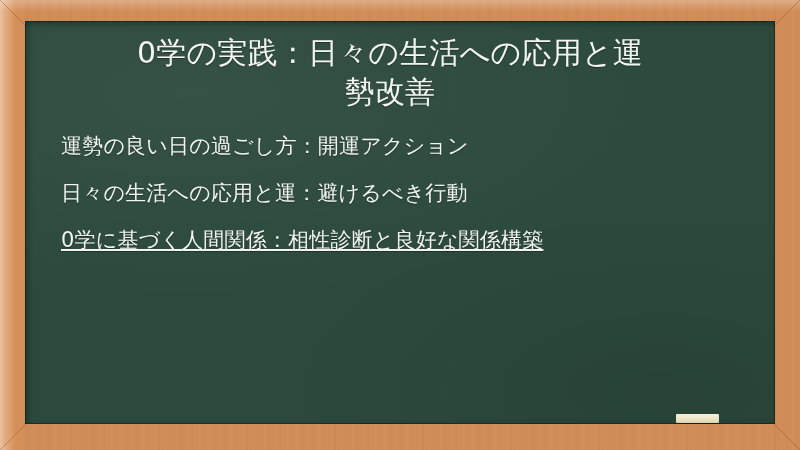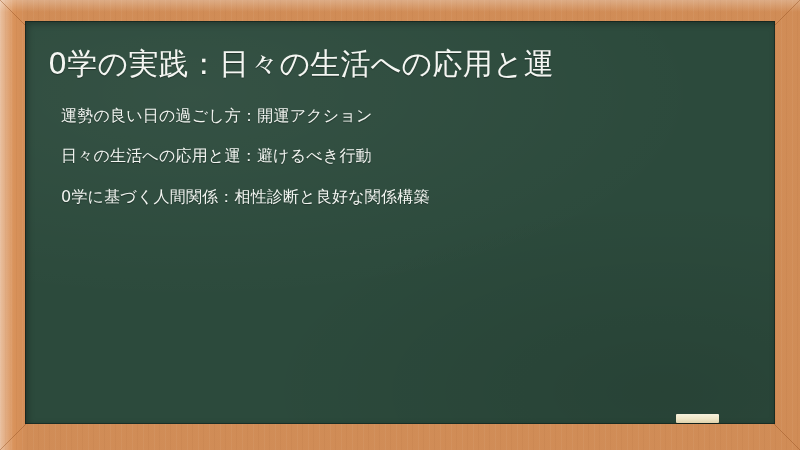--- a/index.html
+++ b/index.html
@@ -93,44 +93,45 @@
 
   .board-inner {
     position: absolute;
     left: 0; top: 0; right: 0; bottom: 0;
     padding: 12px 18px 0 12px;
     box-sizing: border-box;
   }
 
   
   .title {
-    margin: 11px;
+    margin: 0;
     padding: 0 14px 0 0;
     color: #f4f6f2;
     font-size: 30px;
     line-height: 1.30;
     font-weight: 400;
     letter-spacing: 0.2px;
     text-shadow: 0 1px 1px rgba(0,0,0,0.35);
+    text-align: center;
   }
 
   .items {
     list-style: none;
     margin: 22px 0 0 0;
     padding: 0 30px 0 24px;
   }
   .items li {
     color: #f2f5f1;
-    font-size: 16px;
+    font-size: 21px;
     line-height: 1.33;
     margin: 8px 0 19px 0;
     letter-spacing: 0.2px;
     text-shadow: 0 1px 1px rgba(0,0,0,0.32);
   }
-  .items li:last-child { margin-bottom: 0; }
+  .items li:last-child { margin-bottom: 0; text-decoration: underline; }
 
   
   .chalk {
     position: absolute;
     left: 651px;
     top: 393px;
     width: 43px;
     height: 9px;
     background: linear-gradient(180deg, #f7f1dc 0%, #efe6c7 55%, #ded2ad 100%);
     border-radius: 1px;
@@ -164,21 +165,21 @@
     <div class="miter br">
       <svg width="38" height="38" viewBox="0 0 38 38">
         <line x1="0" y1="0" x2="38" y2="38" stroke="rgba(150,82,34,0.45)" stroke-width="1"></line>
       </svg>
     </div>
   </div>
 
   <div class="board">
     <div class="board-inner">
 
-      <h1 class="title"><span>0学の実践：日々の生活への応用と運</span><br></h1>
+      <h1 class="title"><span>0学の実践：日々の生活への応用と運</span><br><span>勢改善</span></h1>
 
       <ul class="items">
         <li>運勢の良い日の過ごし方：開運アクション</li>
         <li>日々の生活への応用と運：避けるべき行動</li>
         <li>0学に基づく人間関係：相性診断と良好な関係構築</li>
       </ul>
 
     </div>
 
     <div class="chalk"></div>

